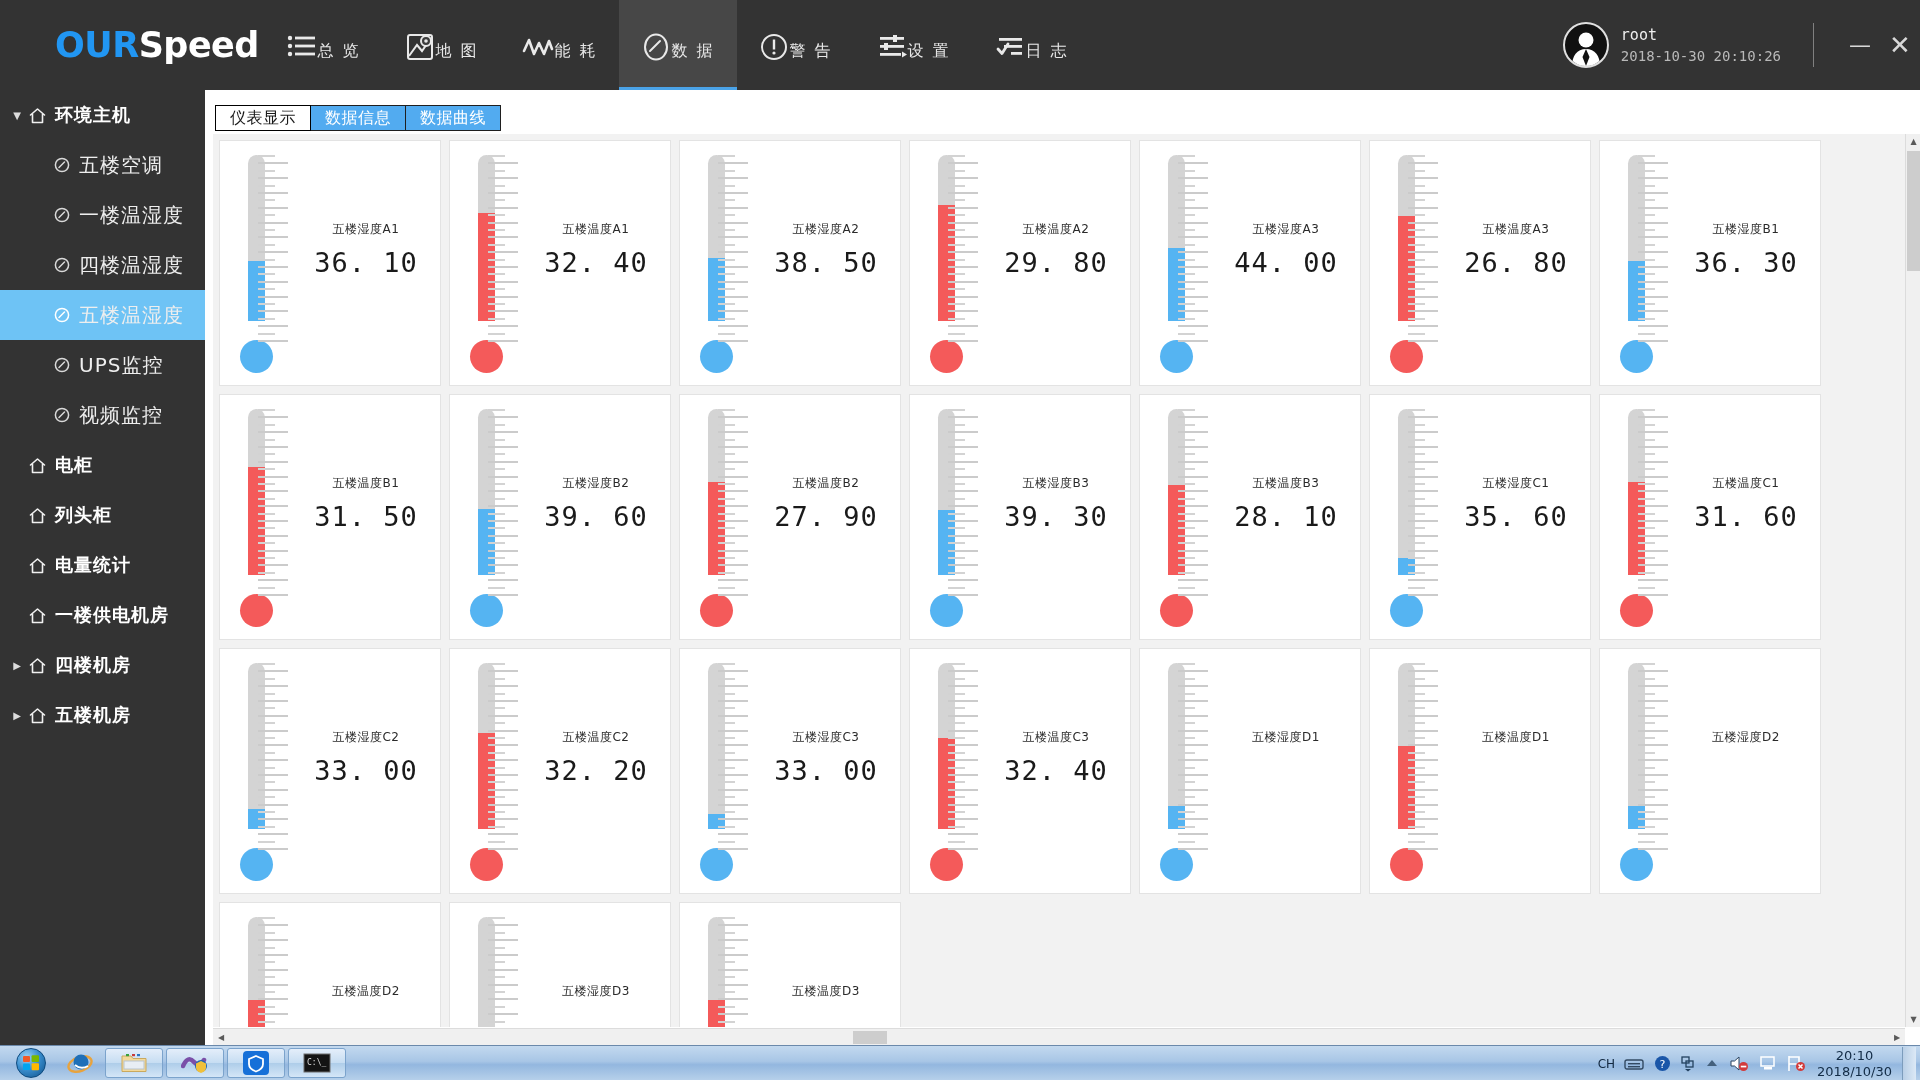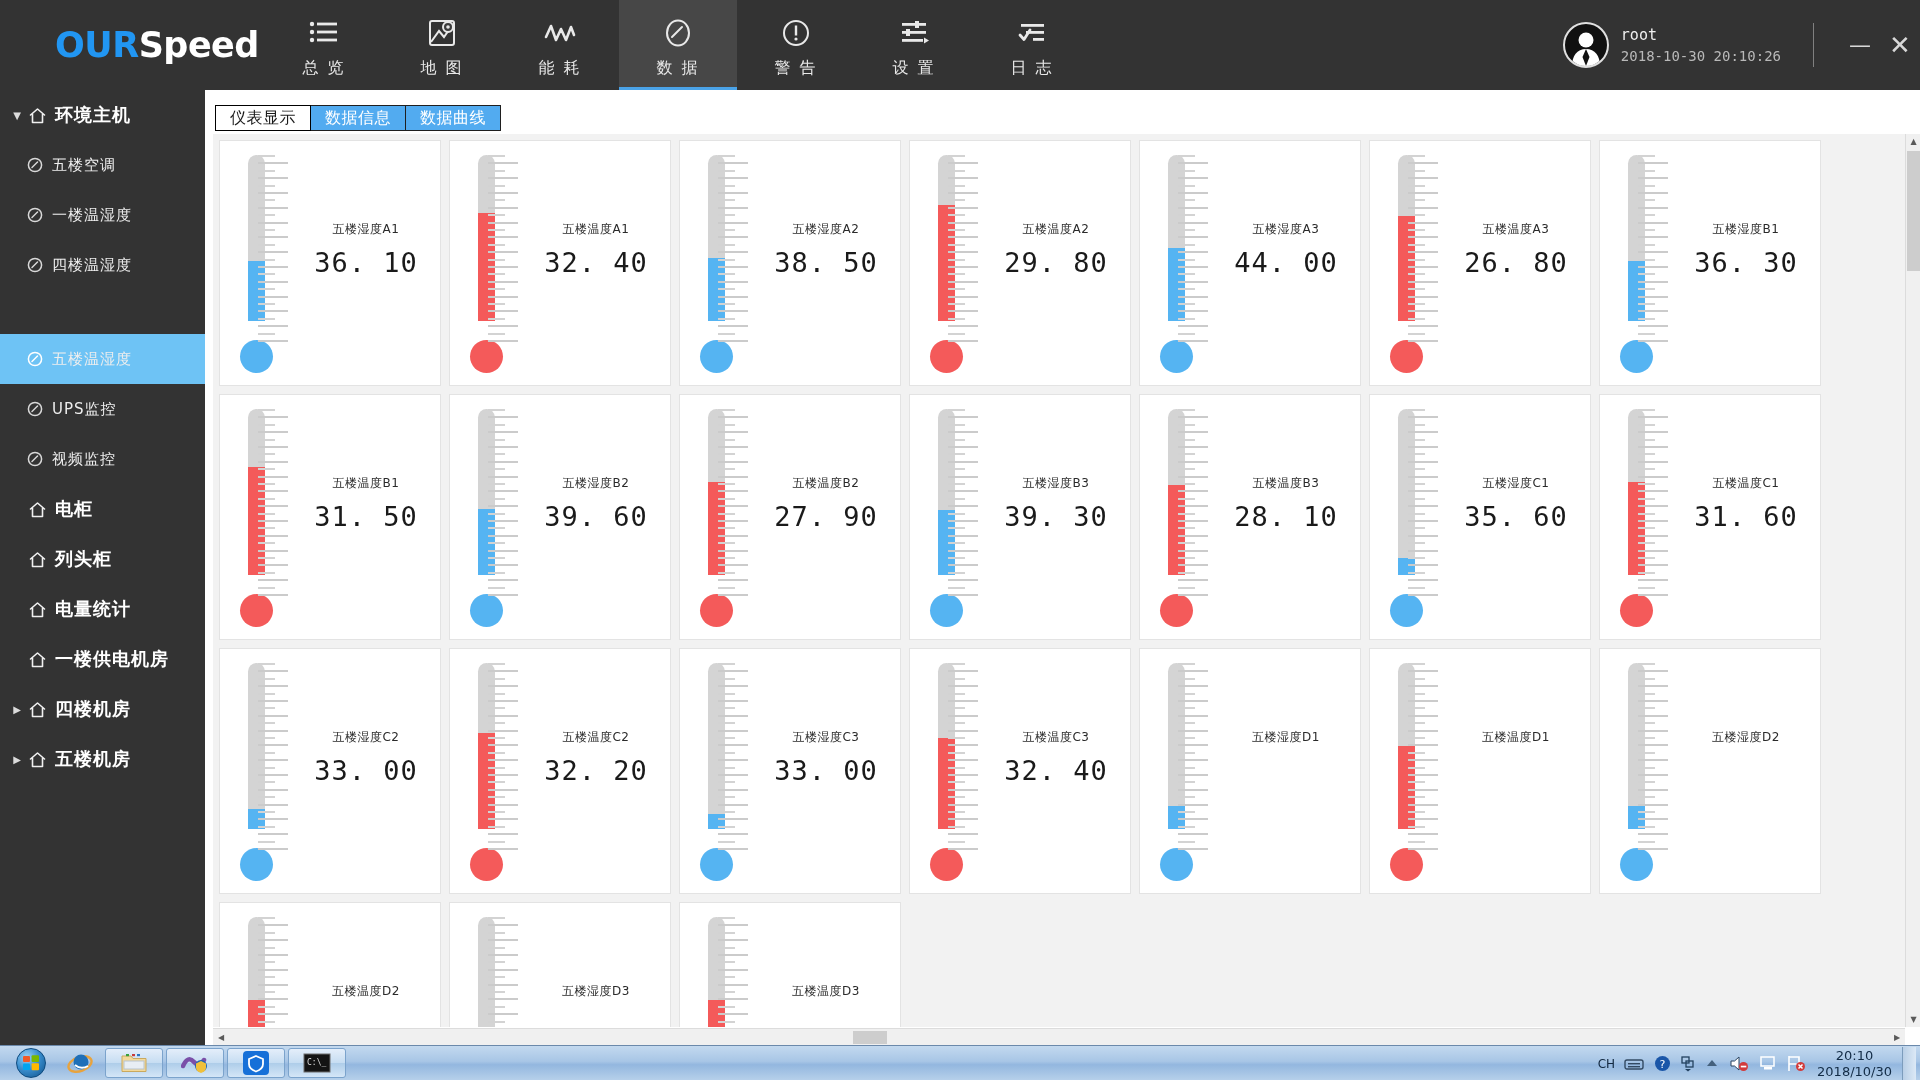--- a/index.html
+++ b/index.html
@@ -20,21 +20,21 @@
   .logo {
     width: 265px; display: flex; align-items: center; padding-left: 55px;
     font-size: 35px; font-weight: bold; letter-spacing: -0.5px;
     font-family: "DejaVu Sans", sans-serif;
   }
   .logo .our { color: #2196f3; }
   .logo .speed { color: #ffffff; }
 
   .navs { display: flex; align-items: stretch; }
   .nav-item {
-    width: 118px; display: flex; flex-direction: column;
+    width: 118px; display: flex; flex-direction: row;
     align-items: center; justify-content: center;
     color: #e8e8e8; cursor: pointer; position: relative;
     padding-top: 4px;
   }
   .nav-item.active { background: #474747; }
   .nav-item.active::after {
     content: ""; position: absolute; left: 0; right: 0; bottom: 0;
     height: 3px; background: #4aa3e8;
   }
   .nav-ico { height: 34px; display:flex; align-items:center; justify-content:center; }
@@ -73,22 +73,22 @@
   
   .sidebar {
     position: absolute; left: 0; top: 90px; width: 205px; bottom: 35px;
     background: #333333; overflow: hidden;
   }
   .tree-row {
     display: flex; align-items: center; height: 50px;
     color: #ffffff; cursor: pointer; position: relative;
   }
   .tree-row.root { padding-left: 8px; font-size: 18px; }
-  .tree-row.leaf { padding-left: 27px; font-size: 15px; color: #eeeeee; }
-  .tree-row.leaf.sel { background: #6ec3f5; margin-top: 44px; }
+  .tree-row.leaf { padding-left: 54px; font-size: 20px; color: #eeeeee; }
+  .tree-row.leaf.sel { background: #6ec3f5; }
   .caret {
     width: 18px; text-align: center; font-size: 10px; color: #dcdcdc;
     flex: 0 0 18px;
   }
   .caret.empty { visibility: hidden; }
   .home-ico { margin: 0 8px 0 2px; display:flex; }
   .gauge-ico { margin-right: 9px; display:flex; }
   .tree-label { letter-spacing: 1px; white-space: nowrap; }
   .tree-row.root .tree-label { font-weight: bold; }
 

